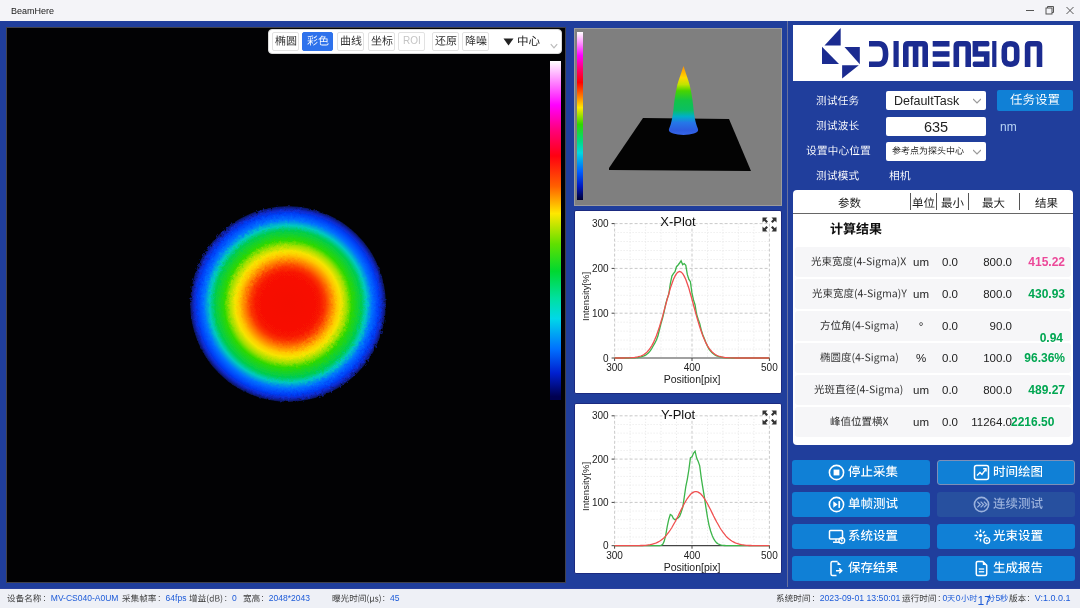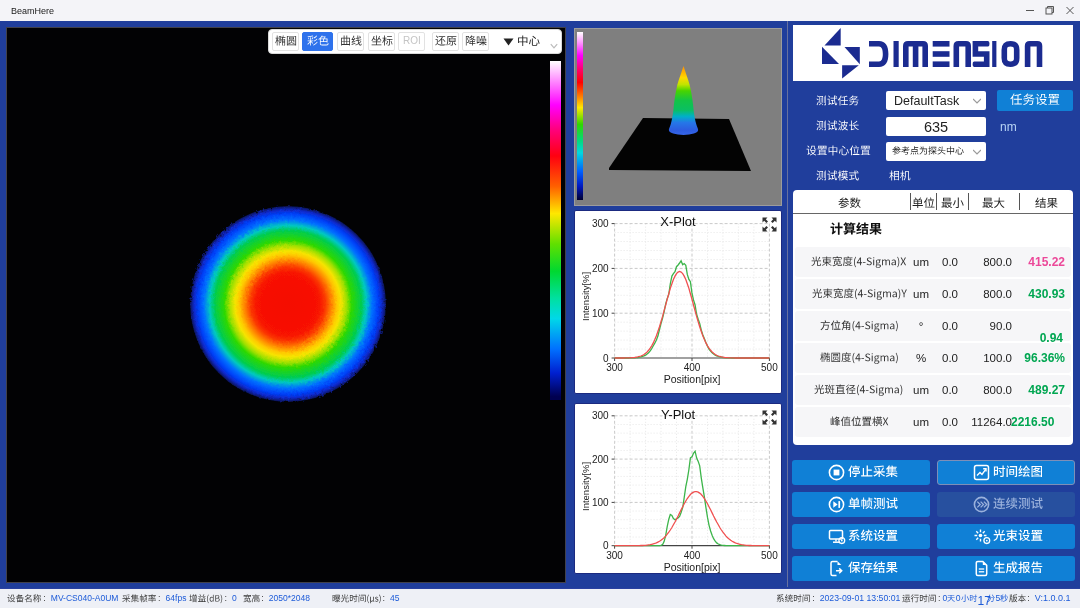--- a/index.html
+++ b/index.html
@@ -561,21 +561,21 @@
       </svg>
     </div>
     <div style="position:absolute;left:224.4px;top:593.0px;font-size:9px;color:#3a3a3a;white-space:nowrap;"> : </div>
     <div style="position:absolute;left:231.9px;top:593.0px;font-size:8.5px;color:#1d5bd8;white-space:nowrap;">0</div>
     <div style="position:absolute;left:242.6px;top:593.5px;">
       <svg width="17.2" height="10.3" style="overflow:visible;display:block">
         <path transform="translate(0,7.57)" d="M4.5 -1.6V-0.2C4.5 0.4 4.7 0.6 5.6 0.6C5.8 0.6 7.0 0.6 7.2 0.6C8.0 0.6 8.2 0.3 8.3 -1.0C8.1 -1.1 7.8 -1.2 7.7 -1.3C7.6 -0.1 7.6 0.0 7.2 0.0C6.9 0.0 5.9 0.0 5.7 0.0C5.2 0.0 5.1 -0.0 5.1 -0.3V-1.6ZM3.8 -2.7V-2.0C3.8 -1.3 3.6 -0.4 0.4 0.3C0.5 0.4 0.7 0.7 0.8 0.8C4.1 0.0 4.5 -1.1 4.5 -2.0V-2.7ZM1.7 -3.6V-0.9H2.4V-3.0H6.2V-0.9H6.9V-3.6ZM3.7 -7.1C3.8 -6.9 3.9 -6.7 4.0 -6.5H0.7V-4.9H1.3V-5.9H7.3V-4.9H8.0V-6.5H4.8C4.7 -6.7 4.5 -7.1 4.4 -7.3ZM5.1 -5.6V-5.0H3.5V-5.6H2.8V-5.0H1.5V-4.5H2.8V-3.9H3.5V-4.5H5.1V-3.9H5.8V-4.5H7.1V-5.0H5.8V-5.6Z M11.1 -4.8H14.8V-4.0H11.1ZM10.4 -5.3V-3.6H15.5V-5.3ZM12.4 -7.1 12.6 -6.3H9.1V-5.8H16.7V-6.3H13.4C13.3 -6.6 13.1 -7.0 13.0 -7.2ZM9.4 -3.1V0.7H10.0V-2.5H15.7V0.0C15.7 0.1 15.7 0.1 15.6 0.1C15.5 0.1 15.1 0.1 14.7 0.1C14.8 0.3 14.9 0.5 14.9 0.6C15.5 0.6 15.8 0.6 16.1 0.5C16.3 0.5 16.4 0.3 16.4 0.0V-3.1ZM11.0 -2.0V0.2H11.6V-0.2H14.7V-2.0ZM11.6 -1.5H14.1V-0.7H11.6Z" fill="#3a3a3a"></path>
       </svg>
     </div>
     <div style="position:absolute;left:261.3px;top:593.0px;font-size:9px;color:#3a3a3a;white-space:nowrap;"> : </div>
-    <div style="position:absolute;left:268.8px;top:593.0px;font-size:8.5px;color:#1d5bd8;white-space:nowrap;">2050*2048</div>
+    <div style="position:absolute;left:268.8px;top:593.0px;font-size:8.5px;color:#1d5bd8;white-space:nowrap;">2048*2043</div>
     <div style="position:absolute;left:331.5px;top:593.5px;">
       <svg width="49.6" height="10.3" style="overflow:visible;display:block">
         <path transform="translate(0,7.57)" d="M4.0 -5.6H7.0V-5.1H4.0ZM4.0 -6.5H7.0V-6.0H4.0ZM3.9 -1.5C4.1 -1.3 4.4 -1.0 4.5 -0.8L4.9 -1.1C4.8 -1.3 4.5 -1.5 4.2 -1.7ZM2.1 -3.6V-1.6H1.2V-3.6ZM2.1 -4.1H1.2V-6.0H2.1ZM0.6 -6.6V-0.3H1.2V-1.0H2.7V-6.6ZM3.2 -4.1V-3.6H4.3V-3.0H2.9V-2.5H4.1C3.8 -2.1 3.2 -1.8 2.7 -1.6C2.8 -1.5 2.9 -1.3 3.0 -1.2C3.6 -1.5 4.4 -2.0 4.8 -2.5H6.4C6.8 -2.0 7.4 -1.5 7.9 -1.2C8.0 -1.3 8.2 -1.5 8.3 -1.6C7.8 -1.8 7.3 -2.1 7.0 -2.5H8.2V-3.0H6.9V-3.6H7.9V-4.1H6.9V-4.6H7.7V-6.9H3.4V-4.6H4.3V-4.1ZM4.8 -4.6H6.3V-4.1H4.8ZM4.8 -3.0V-3.6H6.3V-3.0ZM6.8 -1.7C6.6 -1.5 6.3 -1.2 6.0 -0.9L5.8 -1.0V-2.3H5.2V-1.0C4.3 -0.7 3.4 -0.3 2.8 -0.1L3.1 0.4C3.7 0.1 4.5 -0.2 5.2 -0.5V0.1C5.2 0.2 5.2 0.2 5.1 0.2C5.0 0.2 4.7 0.2 4.3 0.2C4.4 0.4 4.4 0.6 4.5 0.7C5.0 0.7 5.3 0.7 5.5 0.6C5.7 0.5 5.8 0.4 5.8 0.1V-0.5C6.5 -0.2 7.2 0.1 7.6 0.4L7.9 -0.0C7.5 -0.2 7.0 -0.5 6.4 -0.7C6.7 -1.0 7.0 -1.2 7.2 -1.5Z M9.8 -6.6C10.2 -5.9 10.7 -5.0 10.8 -4.4L11.4 -4.7C11.3 -5.3 10.8 -6.1 10.4 -6.8ZM15.4 -6.9C15.2 -6.2 14.7 -5.3 14.4 -4.7L14.9 -4.5C15.3 -5.0 15.7 -5.9 16.1 -6.7ZM12.5 -7.2V-3.9H9.1V-3.3H11.4C11.2 -1.7 10.9 -0.5 8.9 0.1C9.0 0.3 9.2 0.5 9.3 0.7C11.5 -0.0 11.9 -1.4 12.0 -3.3H13.6V-0.3C13.6 0.5 13.9 0.7 14.6 0.7C14.8 0.7 15.7 0.7 15.9 0.7C16.6 0.7 16.8 0.3 16.9 -1.1C16.7 -1.2 16.4 -1.3 16.3 -1.4C16.2 -0.1 16.2 0.1 15.8 0.1C15.6 0.1 14.9 0.1 14.7 0.1C14.4 0.1 14.3 0.0 14.3 -0.3V-3.3H16.8V-3.9H13.2V-7.2Z M21.3 -3.9C21.7 -3.2 22.3 -2.3 22.6 -1.8L23.2 -2.1C22.9 -2.6 22.3 -3.5 21.8 -4.2ZM20.0 -3.5V-1.5H18.5V-3.5ZM20.0 -4.0H18.5V-5.9H20.0ZM17.9 -6.5V-0.2H18.5V-0.9H20.6V-6.5ZM23.8 -7.2V-5.5H21.0V-4.9H23.8V-0.3C23.8 -0.1 23.7 -0.1 23.5 -0.1C23.3 -0.0 22.7 -0.0 22.0 -0.1C22.1 0.1 22.2 0.4 22.3 0.6C23.1 0.6 23.7 0.6 24.0 0.5C24.3 0.4 24.4 0.2 24.4 -0.3V-4.9H25.5V-5.5H24.4V-7.2Z M26.6 -5.3V0.7H27.2V-5.3ZM26.7 -6.8C27.1 -6.4 27.6 -5.9 27.8 -5.5L28.3 -5.9C28.1 -6.2 27.6 -6.8 27.2 -7.1ZM29.1 -2.5H31.1V-1.4H29.1ZM29.1 -4.2H31.1V-3.1H29.1ZM28.5 -4.8V-0.8H31.7V-4.8ZM28.8 -6.7V-6.1H33.0V-0.1C33.0 0.0 33.0 0.1 32.8 0.1C32.7 0.1 32.4 0.1 32.0 0.1C32.1 0.2 32.2 0.5 32.2 0.6C32.7 0.6 33.1 0.6 33.4 0.5C33.6 0.4 33.7 0.3 33.7 -0.1V-6.7Z M36.5 1.7 36.9 1.5C36.2 0.2 35.8 -1.2 35.8 -2.7C35.8 -4.1 36.2 -5.6 36.9 -6.8L36.5 -7.0C35.7 -5.7 35.2 -4.4 35.2 -2.7C35.2 -1.0 35.7 0.4 36.5 1.7Z M38.1 1.7H38.9C38.8 1.0 38.8 0.6 38.8 -0.4C39.0 0.0 39.3 0.1 39.7 0.1C40.2 0.1 40.7 -0.2 41.0 -0.8H41.0C41.1 -0.2 41.4 0.1 41.9 0.1C42.1 0.1 42.3 0.1 42.4 0.0L42.3 -0.6C42.2 -0.6 42.1 -0.5 42.1 -0.5C41.9 -0.5 41.7 -0.6 41.7 -0.9C41.7 -2.0 41.8 -3.4 41.8 -4.7H41.0V-1.5C40.5 -0.7 40.2 -0.6 39.7 -0.6C39.1 -0.6 38.9 -1.0 38.9 -1.8V-4.7H38.1Z M44.7 0.1C45.8 0.1 46.4 -0.5 46.4 -1.3C46.4 -2.2 45.7 -2.4 45.0 -2.7C44.5 -2.9 44.0 -3.1 44.0 -3.5C44.0 -3.9 44.3 -4.2 44.9 -4.2C45.3 -4.2 45.6 -4.0 45.9 -3.8L46.3 -4.3C45.9 -4.5 45.4 -4.8 44.8 -4.8C43.8 -4.8 43.2 -4.2 43.2 -3.5C43.2 -2.7 43.9 -2.4 44.6 -2.1C45.1 -1.9 45.7 -1.7 45.7 -1.2C45.7 -0.8 45.4 -0.5 44.7 -0.5C44.2 -0.5 43.8 -0.7 43.4 -1.1L43.0 -0.5C43.4 -0.2 44.1 0.1 44.7 0.1Z M47.6 1.7C48.4 0.4 48.8 -1.0 48.8 -2.7C48.8 -4.4 48.4 -5.7 47.6 -7.0L47.1 -6.8C47.8 -5.6 48.2 -4.1 48.2 -2.7C48.2 -1.2 47.8 0.2 47.1 1.5Z" fill="#3a3a3a"></path>
       </svg>
     </div>
     <div style="position:absolute;left:382.6px;top:593.0px;font-size:9px;color:#3a3a3a;white-space:nowrap;"> : </div>
     <div style="position:absolute;left:390.1px;top:593.0px;font-size:8.5px;color:#1d5bd8;white-space:nowrap;">45</div>
 <div style="position:absolute;left:776.3px;top:593.5px;">
       <svg width="34.4" height="10.3" style="overflow:visible;display:block">
         <path transform="translate(0,7.57)" d="M2.5 -1.9C2.0 -1.3 1.3 -0.7 0.6 -0.3C0.8 -0.2 1.0 0.1 1.2 0.2C1.8 -0.3 2.6 -1.0 3.1 -1.7ZM5.5 -1.6C6.2 -1.1 7.1 -0.3 7.5 0.2L8.0 -0.2C7.6 -0.7 6.7 -1.4 6.0 -2.0ZM5.7 -3.8C5.9 -3.6 6.2 -3.4 6.4 -3.1L2.6 -2.9C3.9 -3.5 5.2 -4.3 6.5 -5.3L6.0 -5.7C5.6 -5.3 5.1 -5.0 4.6 -4.7L2.5 -4.6C3.2 -5.0 3.8 -5.6 4.4 -6.2C5.5 -6.3 6.5 -6.4 7.4 -6.6L6.9 -7.2C5.5 -6.8 3.0 -6.6 0.9 -6.5C1.0 -6.3 1.1 -6.1 1.1 -5.9C1.8 -6.0 2.6 -6.0 3.4 -6.1C2.9 -5.5 2.3 -5.0 2.0 -4.8C1.8 -4.6 1.6 -4.5 1.4 -4.5C1.5 -4.3 1.6 -4.0 1.6 -3.9C1.8 -4.0 2.0 -4.0 3.8 -4.1C3.0 -3.7 2.4 -3.3 2.1 -3.2C1.6 -2.9 1.2 -2.7 0.9 -2.7C1.0 -2.5 1.1 -2.2 1.1 -2.1C1.4 -2.2 1.7 -2.2 4.1 -2.4V-0.2C4.1 -0.1 4.0 -0.0 3.9 -0.0C3.7 -0.0 3.3 -0.0 2.8 -0.1C2.9 0.1 3.0 0.4 3.0 0.6C3.6 0.6 4.1 0.6 4.3 0.5C4.6 0.4 4.7 0.2 4.7 -0.2V-2.5L6.8 -2.6C7.1 -2.3 7.3 -2.1 7.4 -1.9L8.0 -2.2C7.6 -2.7 6.9 -3.5 6.2 -4.1Z M14.6 -3.0V-0.3C14.6 0.3 14.7 0.5 15.4 0.5C15.5 0.5 16.0 0.5 16.1 0.5C16.6 0.5 16.8 0.2 16.8 -1.0C16.7 -1.0 16.4 -1.1 16.3 -1.2C16.3 -0.2 16.2 -0.1 16.0 -0.1C15.9 -0.1 15.5 -0.1 15.5 -0.1C15.3 -0.1 15.2 -0.1 15.2 -0.3V-3.0ZM13.0 -3.0C12.9 -1.3 12.7 -0.4 11.3 0.1C11.5 0.3 11.7 0.5 11.7 0.7C13.3 0.0 13.6 -1.1 13.6 -3.0ZM9.0 -0.5 9.1 0.2C9.9 -0.1 10.9 -0.4 11.9 -0.7L11.8 -1.3C10.7 -1.0 9.7 -0.6 9.0 -0.5ZM13.7 -7.1C13.9 -6.7 14.1 -6.3 14.2 -6.0H12.1V-5.4H13.6C13.3 -4.9 12.7 -4.1 12.5 -3.9C12.3 -3.7 12.1 -3.7 11.9 -3.6C12.0 -3.5 12.1 -3.2 12.1 -3.0C12.4 -3.1 12.7 -3.1 15.9 -3.4C16.0 -3.2 16.1 -3.0 16.2 -2.8L16.8 -3.1C16.5 -3.6 15.9 -4.4 15.5 -5.0L15.0 -4.8C15.2 -4.5 15.4 -4.2 15.5 -3.9L13.2 -3.7C13.6 -4.2 14.1 -4.9 14.4 -5.4H16.8V-6.0H14.3L14.8 -6.1C14.7 -6.4 14.5 -6.9 14.3 -7.2ZM9.1 -3.6C9.2 -3.7 9.4 -3.7 10.5 -3.9C10.1 -3.3 9.8 -2.9 9.6 -2.8C9.3 -2.4 9.1 -2.2 9.0 -2.2C9.0 -2.0 9.1 -1.7 9.2 -1.6C9.3 -1.7 9.6 -1.8 11.8 -2.2C11.8 -2.4 11.7 -2.6 11.8 -2.8L10.1 -2.5C10.8 -3.2 11.4 -4.2 12.0 -5.1L11.4 -5.4C11.2 -5.1 11.1 -4.8 10.9 -4.5L9.8 -4.4C10.3 -5.1 10.9 -6.1 11.3 -7.0L10.6 -7.3C10.2 -6.2 9.6 -5.1 9.4 -4.8C9.2 -4.5 9.0 -4.3 8.9 -4.3C9.0 -4.1 9.1 -3.8 9.1 -3.6Z M21.3 -3.9C21.7 -3.2 22.3 -2.3 22.6 -1.8L23.2 -2.1C22.9 -2.6 22.3 -3.5 21.8 -4.2ZM20.0 -3.5V-1.5H18.5V-3.5ZM20.0 -4.0H18.5V-5.9H20.0ZM17.9 -6.5V-0.2H18.5V-0.9H20.6V-6.5ZM23.8 -7.2V-5.5H21.0V-4.9H23.8V-0.3C23.8 -0.1 23.7 -0.1 23.5 -0.1C23.3 -0.0 22.7 -0.0 22.0 -0.1C22.1 0.1 22.2 0.4 22.3 0.6C23.1 0.6 23.7 0.6 24.0 0.5C24.3 0.4 24.4 0.2 24.4 -0.3V-4.9H25.5V-5.5H24.4V-7.2Z M26.6 -5.3V0.7H27.2V-5.3ZM26.7 -6.8C27.1 -6.4 27.6 -5.9 27.8 -5.5L28.3 -5.9C28.1 -6.2 27.6 -6.8 27.2 -7.1ZM29.1 -2.5H31.1V-1.4H29.1ZM29.1 -4.2H31.1V-3.1H29.1ZM28.5 -4.8V-0.8H31.7V-4.8ZM28.8 -6.7V-6.1H33.0V-0.1C33.0 0.0 33.0 0.1 32.8 0.1C32.7 0.1 32.4 0.1 32.0 0.1C32.1 0.2 32.2 0.5 32.2 0.6C32.7 0.6 33.1 0.6 33.4 0.5C33.6 0.4 33.7 0.3 33.7 -0.1V-6.7Z" fill="#3a3a3a"></path>

